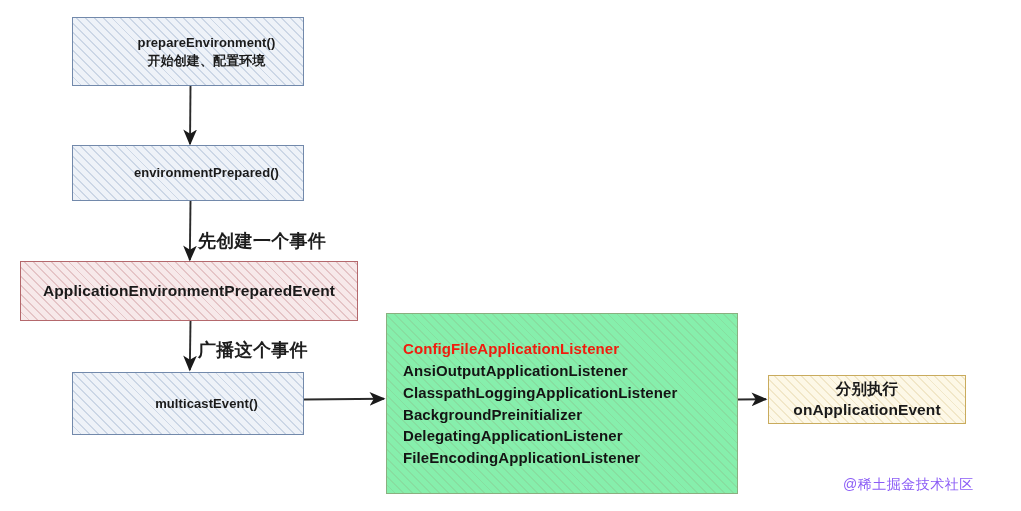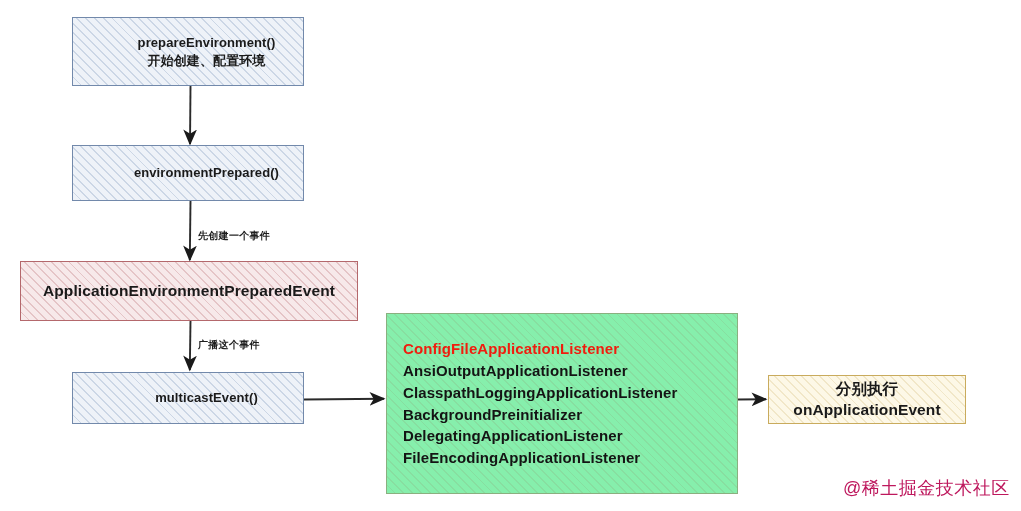--- a/index.html
+++ b/index.html
@@ -137,33 +137,33 @@
     left: 0; top: 0;
     width: 1021px; height: 511px;
     z-index: 5;
     pointer-events: none;
   }
 
   
   .edge-label {
     position: absolute;
     z-index: 6;
-    font-size: 10px;
+    font-size: 18px;
     font-weight: bold;
     color: #1d1d1d;
     white-space: nowrap;
     letter-spacing: 0.3px;
   }
 
   
   .watermark {
     position: absolute;
     z-index: 7;
-    font-size: 18px;
-    color: #be185d;
+    font-size: 14px;
+    color: #8b5cf6;
     white-space: nowrap;
     letter-spacing: 0.5px;
   }
 </style>
 </head>
 <body>
 
 <div id="canvas">
 
   <svg id="arrows" viewBox="0 0 1021 511" width="1021" height="511">
@@ -192,21 +192,21 @@
   </div>
 
   <div class="node n-blue" style="left:72px; top:145px; width:232px; height:56px;">
     <div class="inner">environmentPrepared()</div>
   </div>
 
   <div class="node n-red" style="left:20px; top:261px; width:338px; height:60px;">
     <div class="inner">ApplicationEnvironmentPreparedEvent</div>
   </div>
 
-  <div class="node n-blue" style="left:72px; top:372px; width:232px; height:52px;">
+  <div class="node n-blue" style="left:72px; top:372px; width:232px; height:63px;">
     <div class="inner">multicastEvent()</div>
   </div>
 
   <div class="node n-green" style="left:386px; top:313px; width:352px; height:181px;">
     <ul class="listener-list">
       <li class="hl">ConfigFileApplicationListener</li>
       <li>AnsiOutputApplicationListener</li>
       <li>ClasspathLoggingApplicationListener</li>
       <li>BackgroundPreinitializer</li>
       <li>DelegatingApplicationListener</li>

